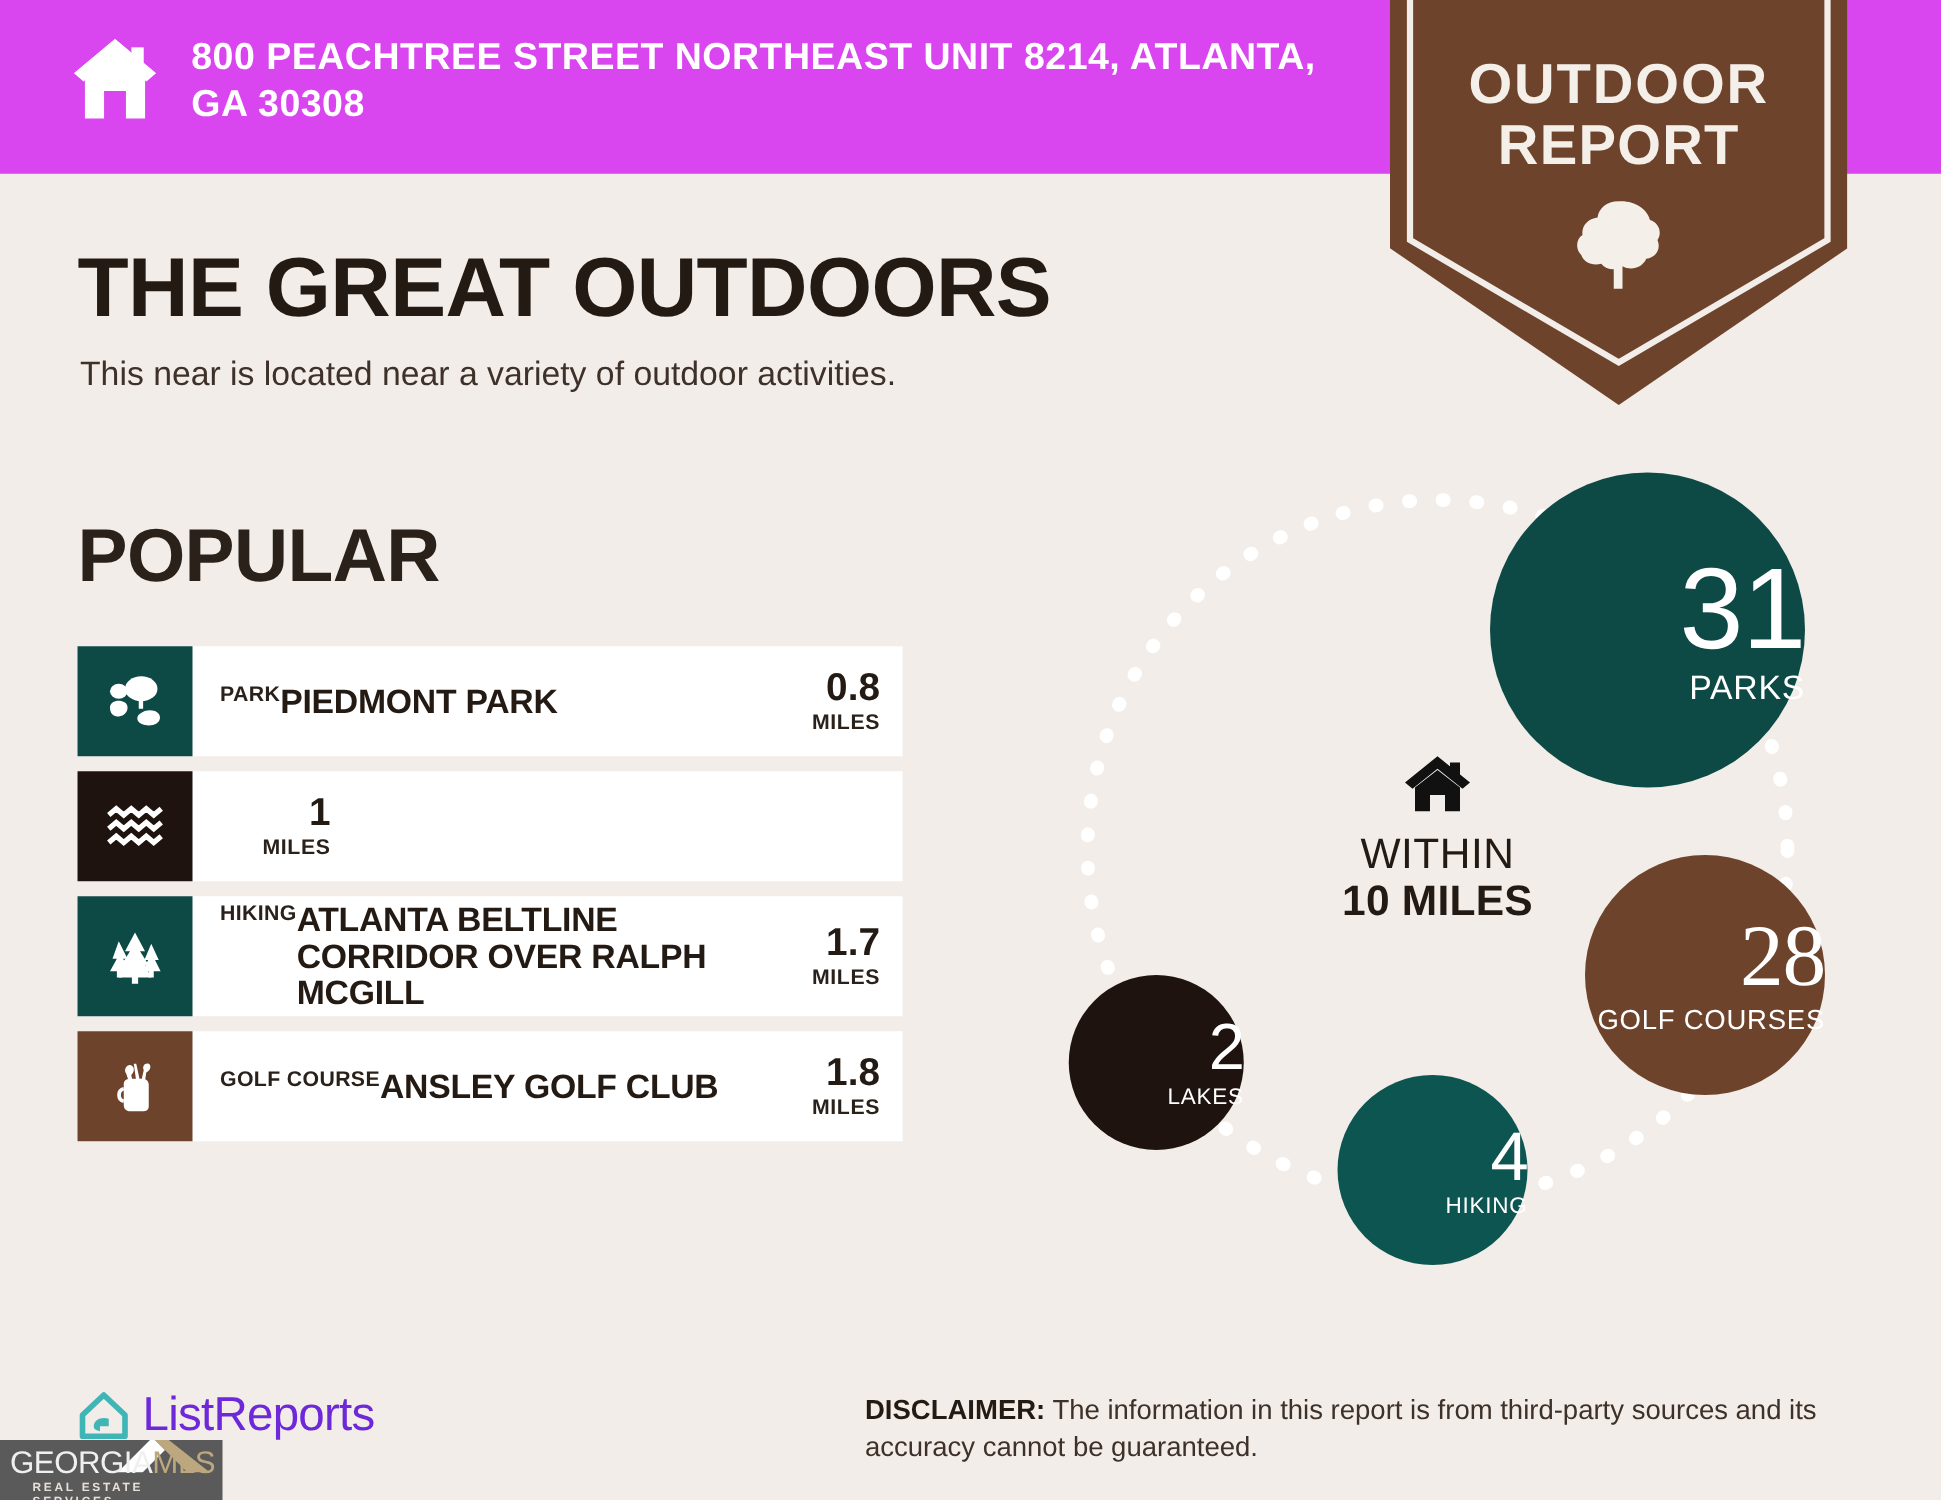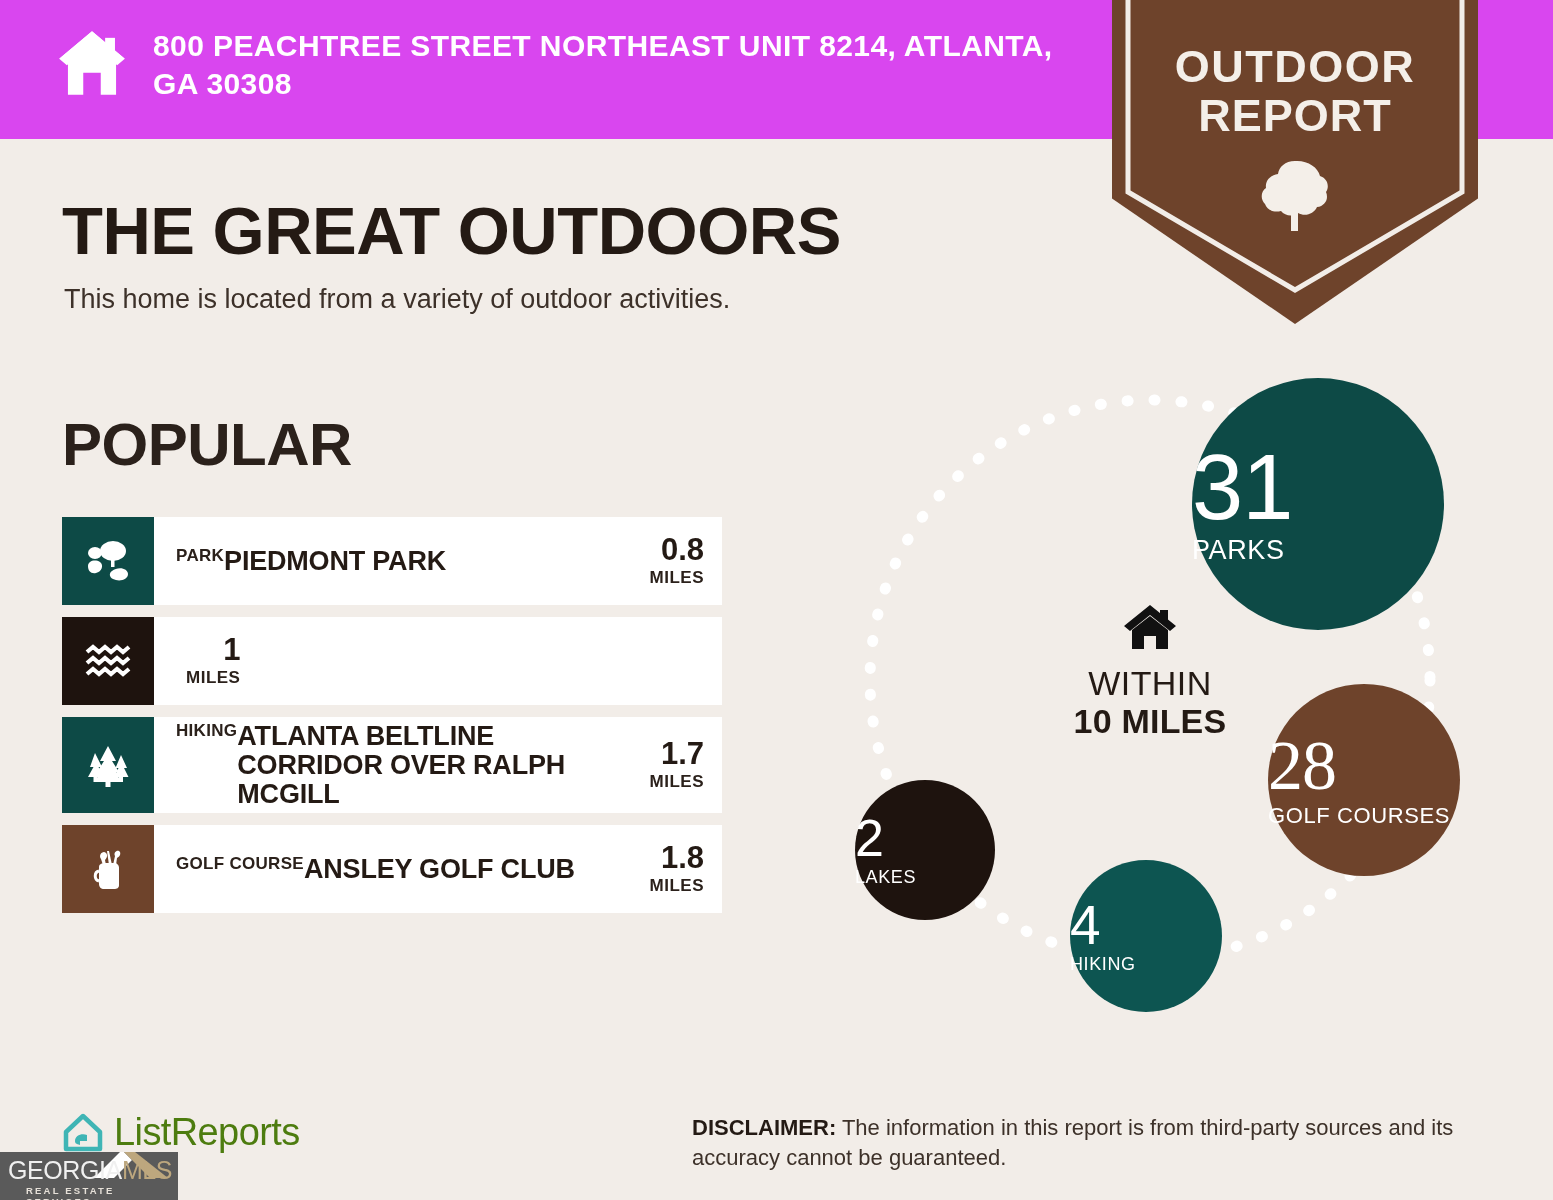--- a/index.html
+++ b/index.html
@@ -78,28 +78,28 @@
   .row-cat {
     font-size: 17px; font-weight: bold; color: #2b211b; letter-spacing: 0.3px;
     text-transform: uppercase; line-height: 1.2;
   }
   .row-name {
     font-size: 27px; font-weight: bold; color: #241a14; letter-spacing: -0.2px;
     text-transform: uppercase; line-height: 1.08; margin-top: 1px;
   }
   .row-dist { text-align: right; flex: 0 0 auto; padding-left: 10px; }
   .row-dist .num { display: block; font-size: 31px; font-weight: bold; color: #241a14; line-height: 1.0; text-align: right; }
-  .row-dist .unit { display: block; font-size: 17px; font-weight: bold; color: #2b211b; letter-spacing: 0.5px; margin-top: 3px; }
+  .row-dist .unit { display: block; font-size: 17px; font-weight: bold; color: #2b211b; letter-spacing: 0.5px; margin-top: 3px; margin-left: 24px; }
 
   
   .diagram { position: absolute; left: 820px; top: 370px; width: 660px; height: 660px; }
   .dotted-ring { position: absolute; left: 0; top: 0; width: 660px; height: 660px; }
   .bubble {
     position: absolute; border-radius: 50%;
-    display: flex; flex-direction: column; align-items: flex-start; justify-content: center;
+    display: flex; flex-direction: column; align-items: flex-end; justify-content: center;
     color: #ffffff; text-align: center;
   }
   .bubble .bnum { font-weight: 300; line-height: 0.95; letter-spacing: -1px; }
   .bubble .blab { font-weight: normal; line-height: 1.02; letter-spacing: 0.6px; text-transform: uppercase; }
 
   .bubble-parks { left: 372px; top: 8px; width: 252px; height: 252px; background: #0d4a46; }
   .bubble-parks .bnum { font-size: 92px; }
   .bubble-parks .blab { font-size: 27px; margin-top: 6px; }
 
   .bubble-golf { left: 448px; top: 314px; width: 192px; height: 192px; background: #6e432b; }
@@ -115,21 +115,21 @@
   .bubble-lakes .blab { font-size: 18px; margin-top: 4px; }
 
   .center-block { position: absolute; left: 195px; top: 232px; width: 270px; text-align: center; }
   .center-home { width: 56px; height: 52px; display: block; margin: 0 auto 12px; }
   .center-within { font-size: 34px; color: #241a14; font-weight: normal; letter-spacing: 0.4px; line-height: 1.05; }
   .center-miles { font-size: 34px; color: #241a14; font-weight: bold; letter-spacing: 0.2px; line-height: 1.15; }
 
   
   .lr-logo { position: absolute; left: 60px; top: 1110px; display: flex; align-items: center; gap: 8px; }
   .lr-logo svg { width: 46px; height: 44px; }
-  .lr-text { font-size: 38px; color: #4d7c0f; font-weight: normal; letter-spacing: -0.6px; }
+  .lr-text { font-size: 38px; color: #6d28d9; font-weight: normal; letter-spacing: -0.6px; }
 
   .gmls {
     position: absolute; left: 0; top: 1152px; width: 178px; height: 48px;
     background: #5a5a5a; overflow: hidden;
   }
   .gmls-roof { position: absolute; left: 92px; top: -4px; width: 78px; height: 30px; }
   .gmls-main {
     position: absolute; left: 8px; top: 6px; font-size: 25px; letter-spacing: -0.4px; line-height: 1;
   }
   .gmls-main .g { color: #f0f0f0; }
@@ -170,21 +170,21 @@
     <span class="l2">REPORT</span>
   </div>
   <svg class="badge-tree" viewBox="0 0 80 78">
     <path fill="#f4efe9" d="M40 4 C30 4 24 10 23 17 C15 18 10 24 11 31 C6 34 5 42 10 47 C12 53 19 56 26 54 C30 59 38 60 43 56 C50 60 59 57 62 50 C70 49 74 42 71 35 C75 29 72 21 65 19 C63 10 52 3 40 4 Z"></path>
         <rect fill="#f4efe9" x="36" y="40" width="7" height="34"></rect>
         <path fill="#f4efe9" d="M39 52 L26 39 L24 42 L39 57 Z"></path>
         <path fill="#f4efe9" d="M40 52 L53 39 L55 42 L40 57 Z"></path>
   </svg>
 
   <div class="main-title">THE GREAT OUTDOORS</div>
-  <div class="subtitle">This home is located from a variety of outdoor activities.</div>
+  <div class="subtitle">This near is located near a variety of outdoor activities.</div>
   <div class="popular-title">POPULAR</div>
 
   <div class="list">
 
     <div class="list-row">
       <div class="row-icon teal">
         <svg viewBox="0 0 52 52">
           <ellipse fill="#ffffff" cx="31" cy="16" rx="13" ry="10"></ellipse>
           <rect fill="#ffffff" x="29" y="16" width="3.5" height="16"></rect>
           <ellipse fill="#ffffff" cx="13" cy="18" rx="7" ry="6"></ellipse>

